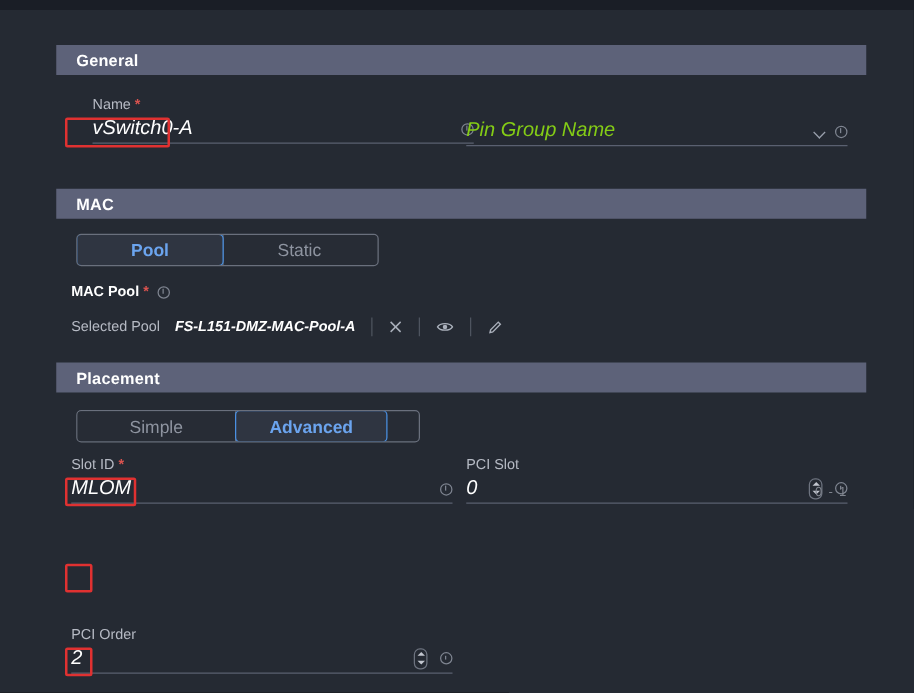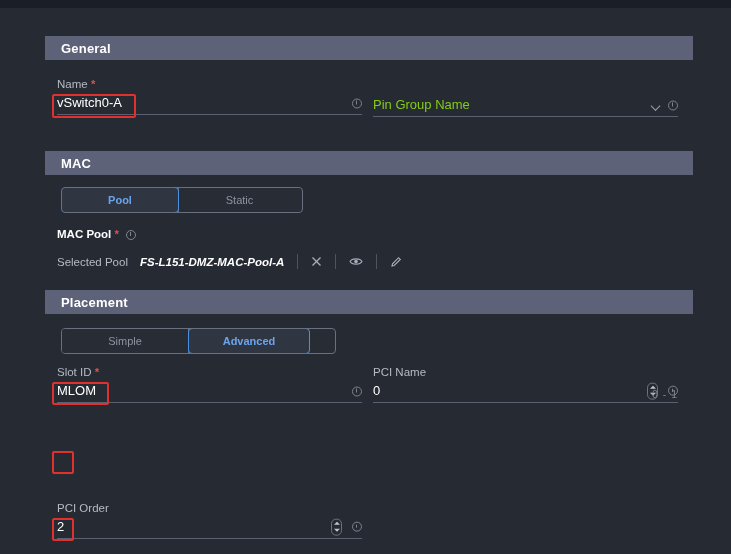--- a/index.html
+++ b/index.html
@@ -72,25 +72,26 @@
     font-weight: bold;
   }
   .field-line {
     position: relative;
     border-bottom: 1px solid #5a6070;
     height: 21px;
     display: flex;
     align-items: center;
   }
   .field-value {
-    font-size: 13px;
+    font-size: 16px;
     color: #ffffff;
     line-height: 1;
     padding-bottom: 2px;
     white-space: nowrap;
+    font-style: italic;
   }
   .field-value.placeholder {
     color: #84cc16;
   }
   .field-hint {
     position: absolute;
     right: 0;
     top: 22px;
     font-size: 10.5px;
     color: #80858f;
@@ -187,21 +188,21 @@
     height: 24px;
     border: 1px solid #6a707d;
     border-radius: 4px;
     overflow: hidden;
     background: #272c35;
   }
   .toggle-btn {
     display: flex;
     align-items: center;
     justify-content: center;
-    font-size: 11px;
+    font-size: 14px;
     color: #8e94a0;
     background: #272c35;
     box-sizing: border-box;
   }
   .toggle-btn.active {
     color: #6ba4ee;
     font-weight: bold;
     background: #2f3541;
     border: 1.5px solid #4a90e2;
     border-radius: 4px;
@@ -258,21 +259,21 @@
 <div id="app">
 
   <div class="topbar"></div>
 
   <div class="content">
 
     <div class="section-bar" style="top:28px;">
       <span class="title">General</span>
     </div>
 
-    <div class="field" style="left:57px; top:70px; width:305px;">
+    <div class="field" style="left:74px; top:70px; width:305px;">
       <div class="field-label">
         <span>Name</span>
         <span class="req">*</span>
       </div>
       <div class="field-line">
         <span class="field-value">vSwitch0-A</span>
         <span class="adorn">
           <span class="info-icon sm"></span>
         </span>
       </div>
@@ -350,21 +351,21 @@
       <div class="field-line">
         <span class="field-value">MLOM</span>
         <span class="adorn">
           <span class="info-icon sm"></span>
         </span>
       </div>
     </div>
 
     <div class="field" style="left:373px; top:358px; width:305px;">
       <div class="field-label">
-        <span>PCI Name</span>
+        <span>PCI Slot</span>
       </div>
       <div class="field-line">
         <span class="field-value">0</span>
         <span class="adorn" style="gap:10px;">
           <span class="stepper">
             <span class="up"></span>
             <span class="dn"></span>
           </span>
           <span class="info-icon sm"></span>
         </span>

